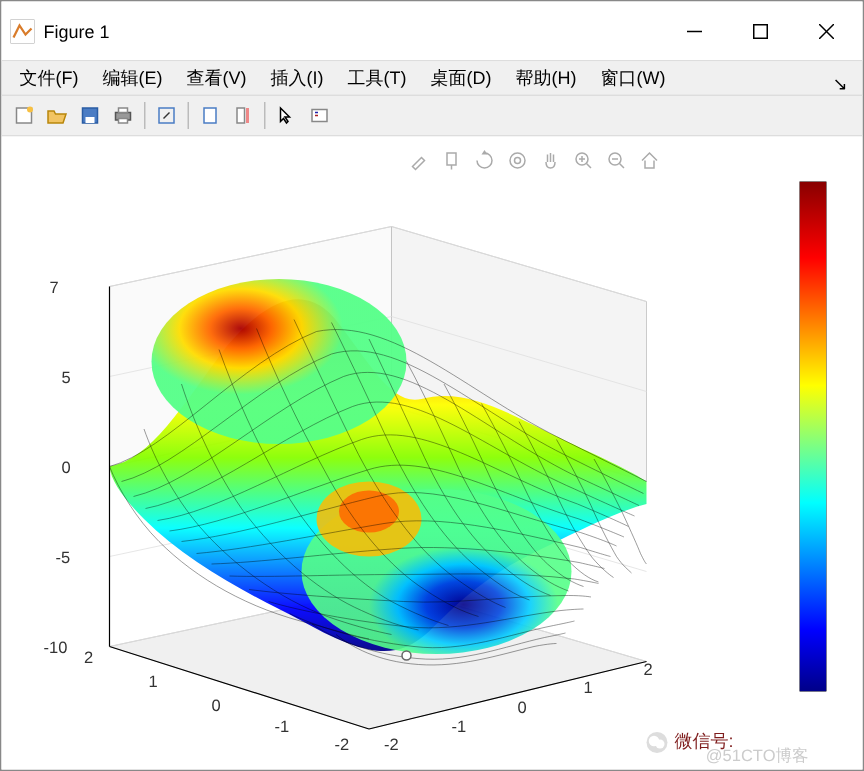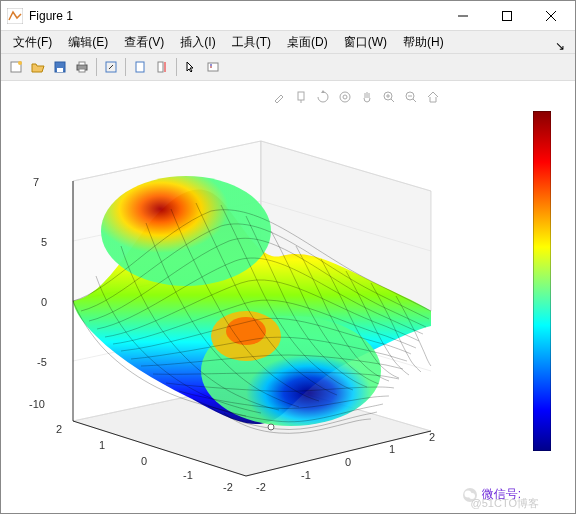--- a/index.html
+++ b/index.html
@@ -1,34 +1,34 @@
 <!DOCTYPE html>
 <html><head>
 <meta charset="utf-8">
 <style>
 * { margin: 0; padding: 0; box-sizing: border-box; font-family: "Microsoft YaHei", "SimSun", sans-serif; font-size: 12px; }
 body { width: 576px; height: 514px; background: #f0f0f0; }
 .window { width: 576px; height: 514px; border: 1px solid #888; background: #fff; display: flex; flex-direction: column; }
-.titlebar { height: 30px; background: #fff; display: flex; align-items: center; padding: 0 2px; border-bottom: 1px solid #ddd; }
+.titlebar { height: 40px; background: #fff; display: flex; align-items: center; padding: 0 2px; border-bottom: 1px solid #ddd; }
 .titlebar .icon { width: 16px; height: 16px; margin: 0 6px 0 4px; }
 .titlebar .title { flex: 1; font-size: 12px; }
 .titlebar .wbtn { width: 44px; height: 28px; display: flex; align-items: center; justify-content: center; }
 .menubar { height: 22px; display: flex; align-items: flex-end; background: #f0f0f0; padding: 0 4px; }
 .menubar .menu { padding: 2px 8px; font-size: 12px; }
 .menubar .chevron { margin-left: auto; padding: 0 6px; }
 .toolbar { height: 28px; display: flex; align-items: center; background: #f0f0f0; padding: 0 4px; gap: 0px; border-top: 1px solid #ddd; border-bottom: 1px solid #ddd; }
 .toolbar .tbtn { width: 22px; height: 22px; display: flex; align-items: center; justify-content: center; border: 1px solid transparent; }
 .toolbar .sep { width: 1px; height: 18px; background: #bbb; margin: 0 3px; }
 .canvas { flex: 1; background: #fff; position: relative; overflow: hidden; }
 .axes-toolbar { position: absolute; top: 8px; left: 270px; display: flex; gap: 6px; color: #aaa; }
 .axes-toolbar .atbtn { width: 16px; height: 16px; display: flex; align-items: center; justify-content: center; }
 .plot-area { position: absolute; top: 20px; left: 10px; width: 480px; height: 400px; }
 .colorbar { position: absolute; right: 24px; top: 30px; width: 18px; height: 340px; }
 .cb-ticks { position: absolute; right: 0px; top: 30px; font-size: 11px; color: #333; }
-.watermark { position: absolute; bottom: 10px; right: 54px; color: #6d28d9; font-size: 12px; display: flex; align-items: center; gap: 4px; }
+.watermark { position: absolute; bottom: 10px; right: 86px; color: #7f1d1d; font-size: 12px; display: flex; align-items: center; gap: 4px; }
 .watermark2 { position: absolute; bottom: 2px; right: 36px; color: #ccc; font-size: 11px; }
 .tick-label { position: absolute; font-size: 11px; color: #333; }
 </style>
 </head>
 <body>
 
 <div class="window">
   <div class="titlebar">
     <span class="icon">
       <svg width="16" height="16" viewBox="0 0 16 16">
@@ -55,22 +55,22 @@
       </div>
   </div>
 
   <div class="menubar">
     <div class="menu">文件(F)</div>
     <div class="menu">编辑(E)</div>
     <div class="menu">查看(V)</div>
     <div class="menu">插入(I)</div>
     <div class="menu">工具(T)</div>
     <div class="menu">桌面(D)</div>
+    <div class="menu">帮助(H)</div>
     <div class="menu">窗口(W)</div>
-    <div class="menu">帮助(H)</div>
     <div class="chevron">↘</div>
   </div>
 
   <div class="toolbar">
     <div class="tbtn">
         <svg width="14" height="14">
           <rect x="2" y="2" width="10" height="10" fill="#fff" stroke="#888"></rect>
           <circle cx="11" cy="3" r="2" fill="#f7c042"></circle>
         </svg>
       </div>
@@ -281,21 +281,21 @@
         <line x1="235" y1="375" x2="420" y2="330" stroke="#000" stroke-width="0.8"></line>
 
         <circle cx="260" cy="326" r="3" fill="#fff" stroke="#666" stroke-width="1"></circle>
       </svg>
     </div>
 
     <div class="tick-label" style="top:95px; left:32px;">7</div>
     <div class="tick-label" style="top:155px; left:40px;">5</div>
     <div class="tick-label" style="top:215px; left:40px;">0</div>
     <div class="tick-label" style="top:275px; left:36px;">-5</div>
-    <div class="tick-label" style="top:317px; left:28px;">-10</div>
+    <div class="tick-label" style="top:335px; left:28px;">-10</div>
 
     <div class="tick-label" style="top:342px; left:55px;">2</div>
     <div class="tick-label" style="top:358px; left:98px;">1</div>
     <div class="tick-label" style="top:374px; left:140px;">0</div>
     <div class="tick-label" style="top:388px; left:182px;">-1</div>
     <div class="tick-label" style="top:400px; left:222px;">-2</div>
 
     <div class="tick-label" style="top:400px; left:255px;">-2</div>
     <div class="tick-label" style="top:388px; left:300px;">-1</div>
     <div class="tick-label" style="top:375px; left:344px;">0</div>

